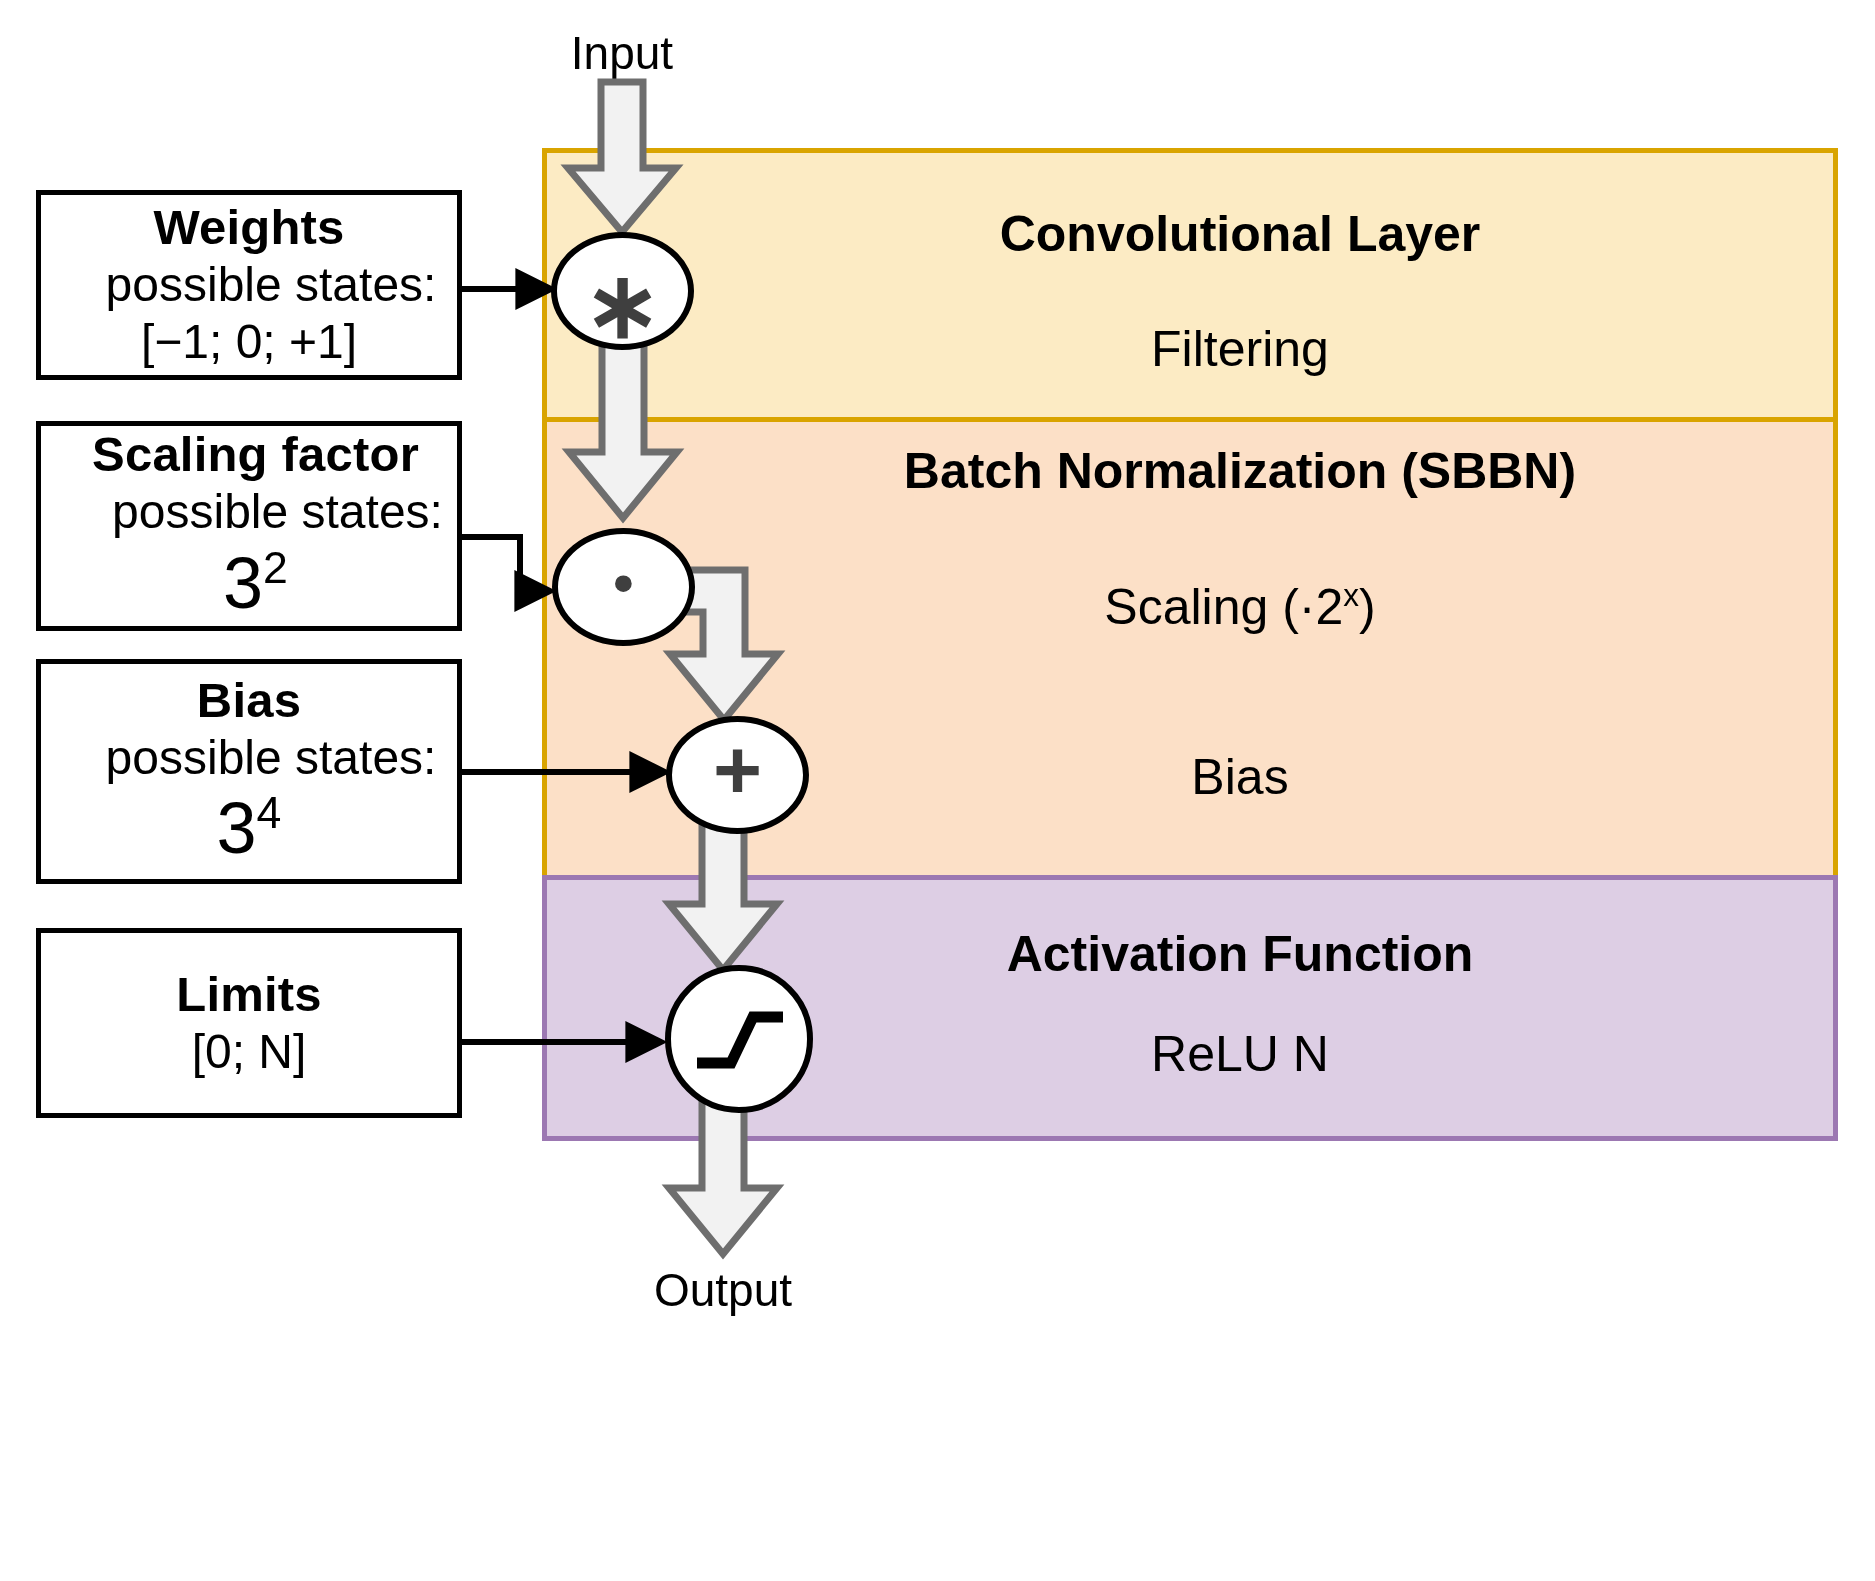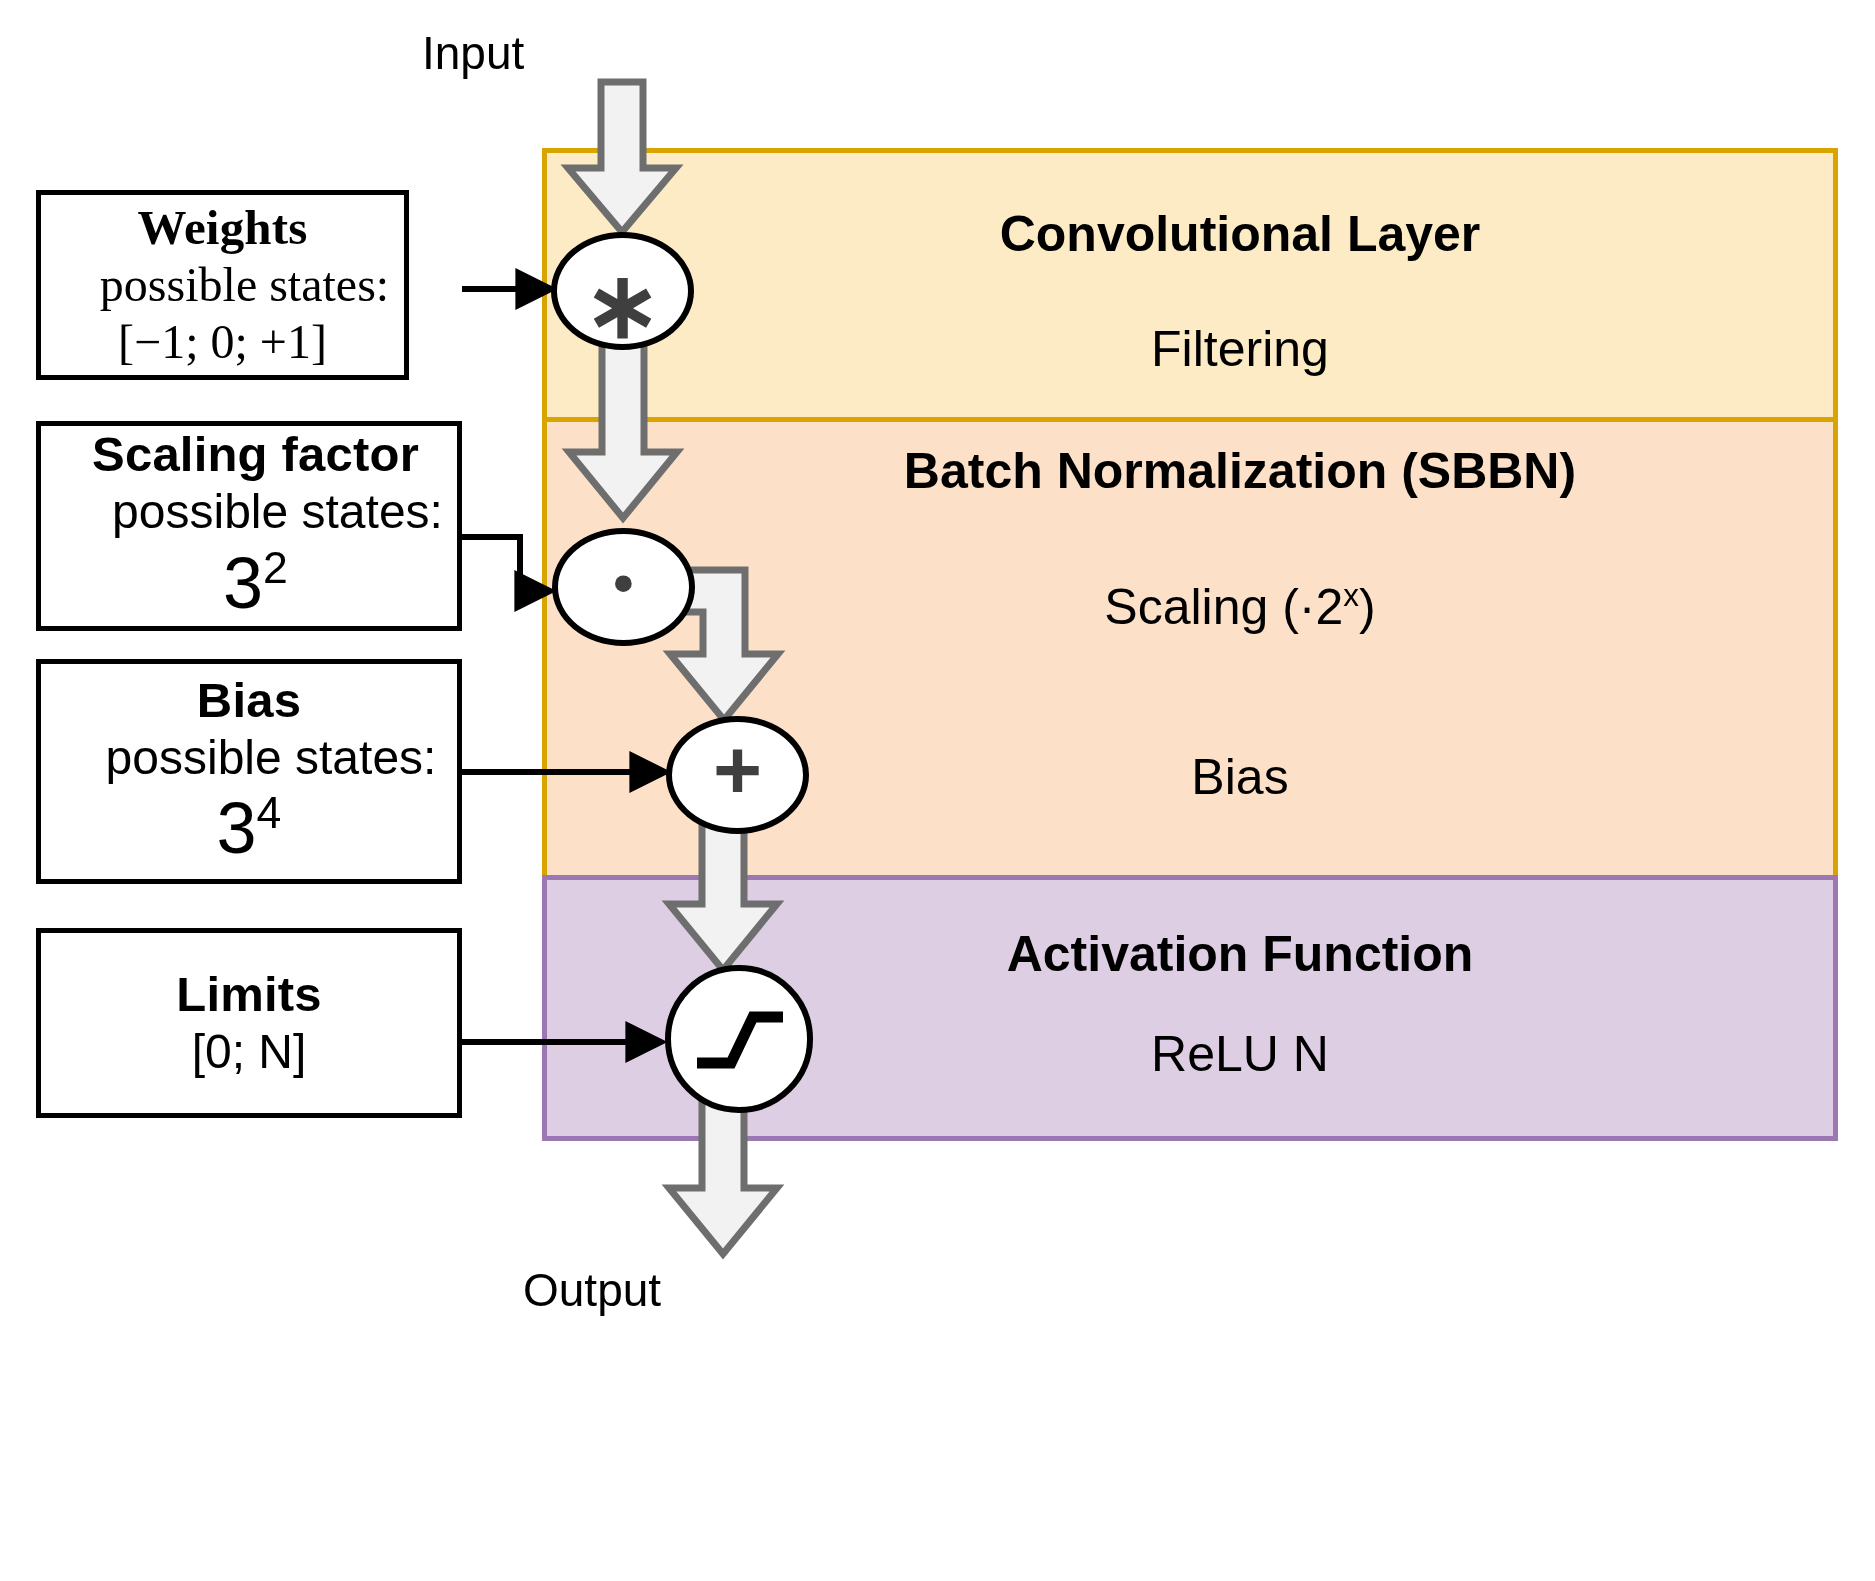--- a/index.html
+++ b/index.html
@@ -88,21 +88,21 @@
     color:#3f3f3f;
     font-weight:bold;
     line-height:1;
     display:block;
   }
   
   .io-label{
     position:absolute;
     font-size:46px;
     white-space:nowrap;
-    text-align:left;
+    text-align:center;
   }
   
   #wires{
     position:absolute;
     left:0;top:0;
     width:1875px;height:1581px;
     z-index:30;
     pointer-events:none;
   }
   #blockarrows{
@@ -184,21 +184,21 @@
   <div class="panel-sub" style="left:690px;top:578px;width:1100px;">
     <span>Scaling (·2</span><sup>x</sup>)
   </div>
 
   <div class="panel-sub" style="left:690px;top:748px;width:1100px;">Bias</div>
 
   <div class="panel-title" style="left:690px;top:925px;width:1100px;">Activation Function</div>
 
   <div class="panel-sub" style="left:690px;top:1025px;width:1100px;">ReLU N</div>
 
-  <div class="param-box" style="left:36px;top:190px;width:373px;height:190px;font-family:Liberation Serif, serif;">
+  <div class="param-box" style="left:36px;top:190px;width:426px;height:190px;">
     <div class="param-title">Weights</div>
     <div class="param-sub">possible states:</div>
     <div class="param-val">[−1; 0; +1]</div>
   </div>
 
   <div class="param-box" style="left:36px;top:421px;width:426px;height:210px;padding-left:13px;">
     <div class="param-title">Scaling factor</div>
     <div class="param-sub">possible states:</div>
     <div class="param-val pv-big">
       <span>3</span><sup>2</sup>

